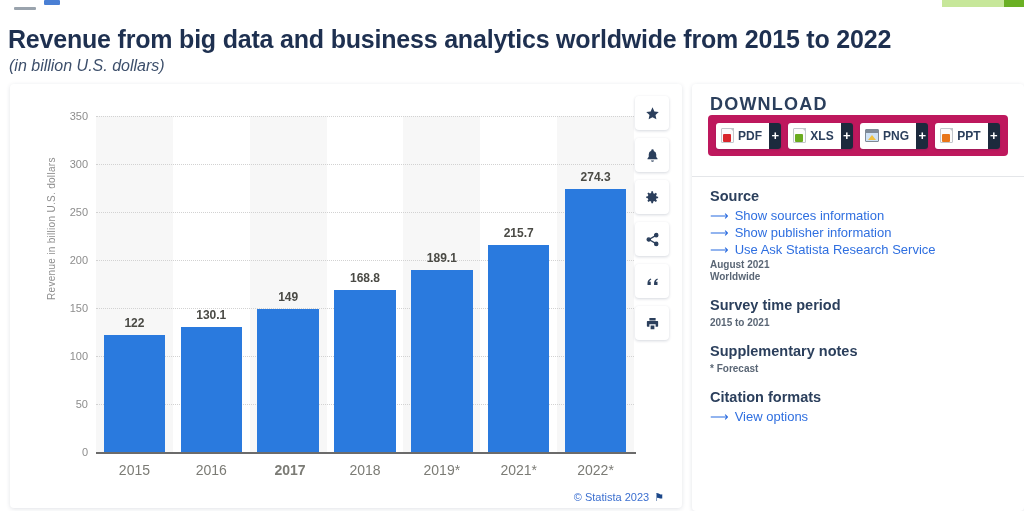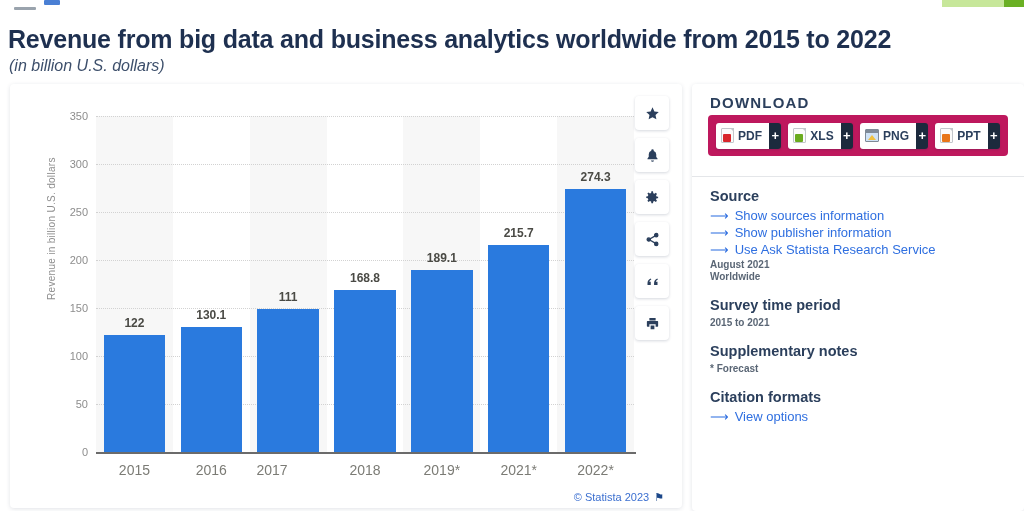--- a/index.html
+++ b/index.html
@@ -107,21 +107,21 @@
 
   
   #sidebar {
     position: absolute; left: 692px; top: 84px; width: 332px; height: 427px;
     background: #ffffff;
     box-shadow: 0 1px 4px rgba(20,40,70,0.13);
     border-radius: 4px;
   }
   #download-head {
     position: absolute; left: 18px; top: 10px;
-    font-size: 15px; font-weight: bold; color: #2b3f5c;
+    font-size: 18px; font-weight: bold; color: #2b3f5c;
     letter-spacing: 1.2px;
   }
   #download-bar {
     position: absolute; left: 16px; top: 31px; width: 300px; height: 41px;
     background: #be185d; border-radius: 4px;
     display: flex; align-items: center; gap: 7px; padding: 0 8px;
   }
   .dl-btn {
     display: flex; align-items: stretch; height: 26px;
     border-radius: 3px; overflow: hidden; cursor: pointer;
@@ -232,30 +232,30 @@
         <div class="bar" style="left: 84.5429px; width: 61.4857px; height: 124.896px; background: rgb(42, 122, 222);"></div>
         <div class="bar" style="left: 161.4px; width: 61.4857px; height: 143.04px; background: rgb(42, 122, 222);"></div>
         <div class="bar" style="left: 238.257px; width: 61.4857px; height: 162.048px; background: rgb(42, 122, 222);"></div>
         <div class="bar" style="left: 315.114px; width: 61.4857px; height: 181.536px; background: rgb(42, 122, 222);"></div>
         <div class="bar" style="left: 391.971px; width: 61.4857px; height: 207.072px; background: rgb(42, 122, 222);"></div>
         <div class="bar" style="left: 468.829px; width: 61.4857px; height: 263.328px; background: rgb(42, 122, 222);"></div>
       </div>
     <div id="barlabels">
         <div class="bar-label" style="left: 38.4286px; top: 199.88px;">122</div>
         <div class="bar-label" style="left: 115.286px; top: 192.104px;">130.1</div>
-        <div class="bar-label" style="left: 192.143px; top: 173.96px;">111</div>
+        <div class="bar-label" style="left: 192.143px; top: 173.96px;">149</div>
         <div class="bar-label" style="left: 269px; top: 154.952px;">168.8</div>
         <div class="bar-label" style="left: 345.857px; top: 135.464px;">189.1</div>
         <div class="bar-label" style="left: 422.714px; top: 109.928px;">215.7</div>
         <div class="bar-label" style="left: 499.571px; top: 53.672px;">274.3</div>
       </div>
     <div id="xlabels">
         <div class="xlabel" style="left: 38.4286px;">2015</div>
         <div class="xlabel" style="left: 115.286px;">2016</div>
-        <div class="xlabel" style="left: 176px;">2017</div>
+        <div class="xlabel" style="left: 194px; font-weight: bold;">2017</div>
         <div class="xlabel" style="left: 269px;">2018</div>
         <div class="xlabel" style="left: 345.857px;">2019*</div>
         <div class="xlabel" style="left: 422.714px;">2021*</div>
         <div class="xlabel" style="left: 499.571px;">2022*</div>
       </div>
     <div id="axis-baseline"></div>
   </div>
   <div id="copyright">
     <span>© Statista 2023</span><span class="flag">⚑</span>
   </div>

